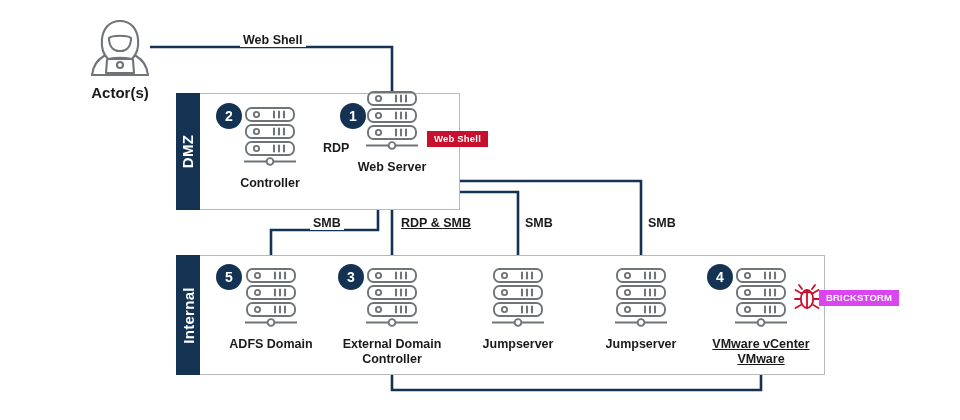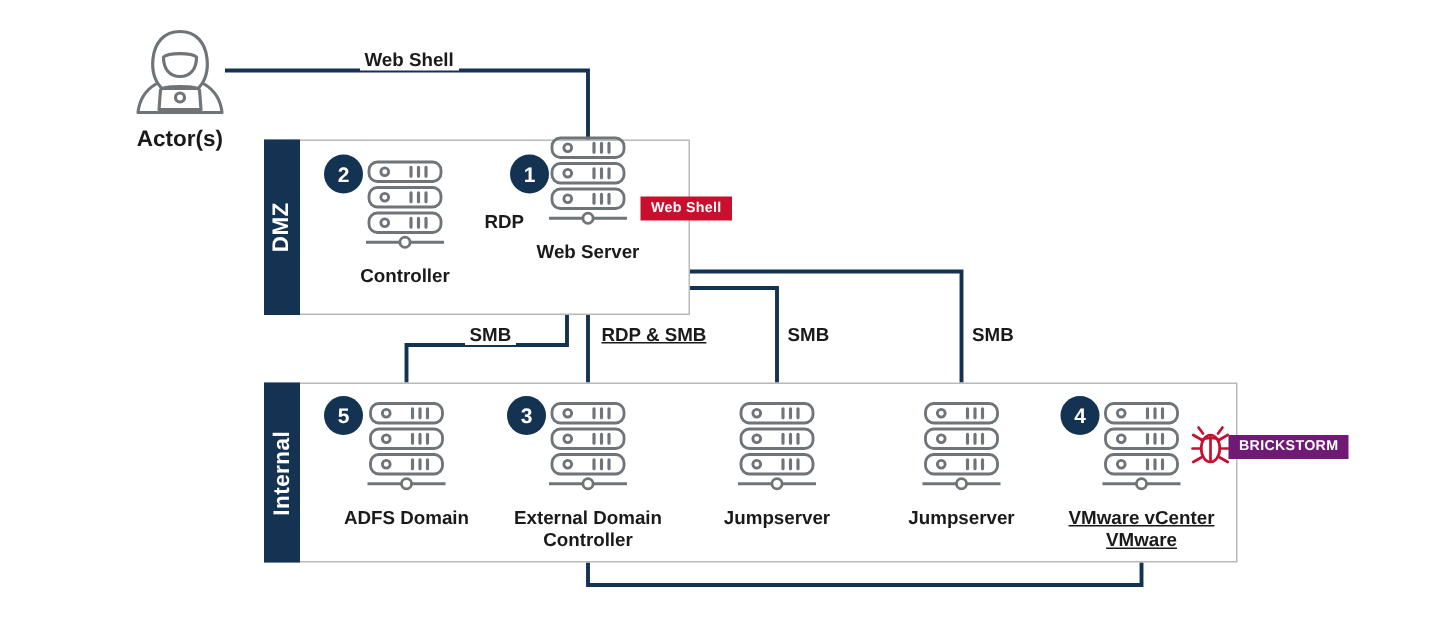--- a/index.html
+++ b/index.html
@@ -253,21 +253,21 @@
     <g fill="none" stroke="#c8102e" stroke-width="1.8" stroke-linecap="round">
       <path d="M8,6 L5,2 M18,6 L21,2"></path>
       <ellipse cx="13" cy="16" rx="6.2" ry="9"></ellipse>
       <path d="M13,7.5 L13,25"></path>
       <path d="M6.8,10 L1.5,7 M6.8,16 L1,16 M6.8,22 L1.5,25"></path>
       <path d="M19.2,10 L24.5,7 M19.2,16 L25,16 M19.2,22 L24.5,25"></path>
       <path d="M7.2,10.5 C9.5,8.5 16.5,8.5 18.8,10.5"></path>
     </g>
   </svg>
 
-  <div class="tag" style="left:819px;top:290px;background:#701a75;">BRICKSTORM</div>
+  <div class="tag" style="left:819px;top:290px;background:#d946ef;">BRICKSTORM</div>
 
   <div class="elabel" style="left:240px;top:33px;">Web Shell</div>
   <div class="elabel" style="left:320px;top:141px;">RDP</div>
   <div class="elabel" style="left:310px;top:216px;">SMB</div>
   <div class="elabel" style="left:398px;top:216px;text-decoration:underline;">RDP &amp; SMB</div>
   <div class="elabel" style="left:522px;top:216px;">SMB</div>
   <div class="elabel" style="left:645px;top:216px;">SMB</div>
 
 </div>
 

